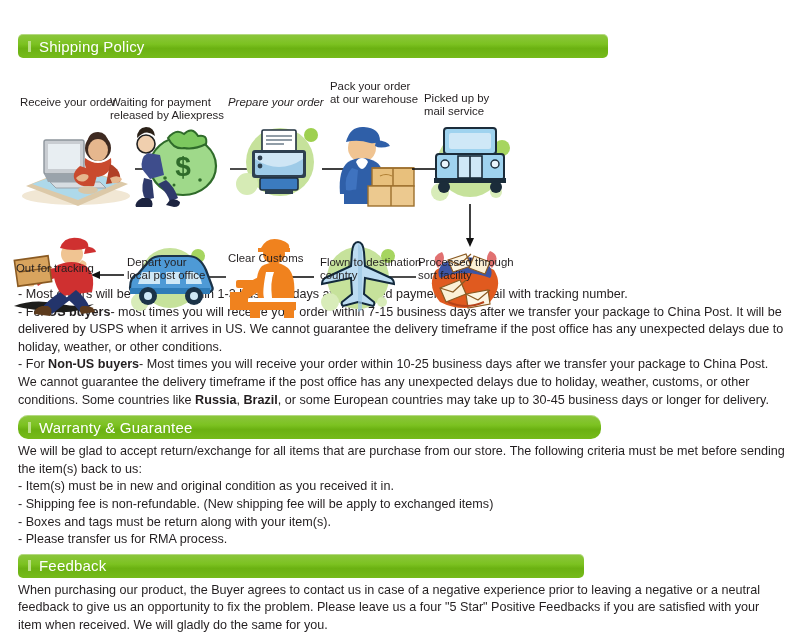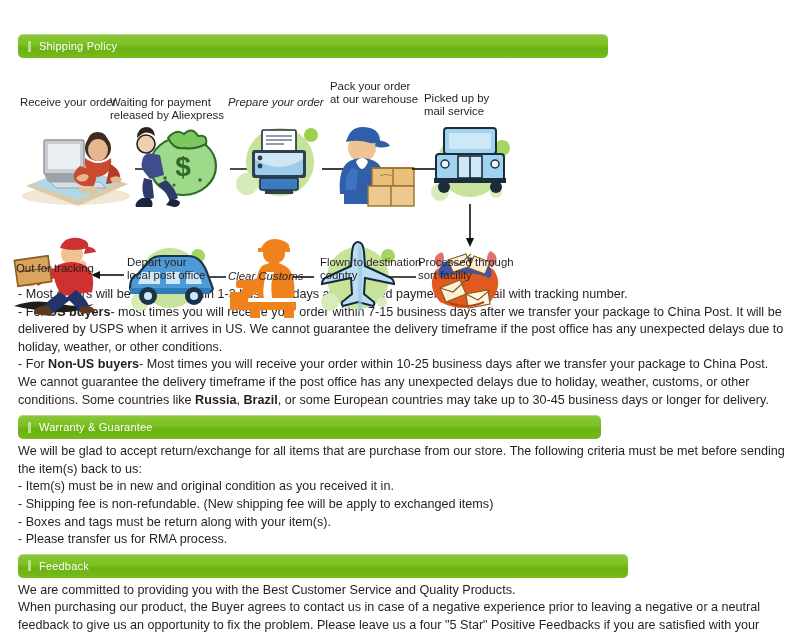--- a/index.html
+++ b/index.html
@@ -29,27 +29,27 @@
   }
   .banner .tick {
     width: 3px; height: 11px;
     background: #c7e59a;
     margin-right: 8px;
     flex: 0 0 auto;
     opacity: .85;
   }
   .banner .btitle {
     color: #ffffff;
-    font-size: 11px;
+    font-size: 15px;
     letter-spacing: .2px;
     white-space: nowrap;
   }
   #banner-shipping { width: 590px; margin: 34px 0 0 18px; }
   #banner-warranty { width: 583px; margin: 0 0 0 18px; }
-  #banner-feedback { width: 610px; margin: 0 0 0 18px; }
+  #banner-feedback { width: 566px; margin: 0 0 0 18px; }
 
   
   .para {
     font-size: 12.6px;
     line-height: 17.6px;
     color: #231f20;
     margin: 0;
     padding: 0;
   }
   .textblock { padding: 4px 14px 0 18px; }
@@ -316,55 +316,54 @@
         <path d="M50 60 q-14 10 -18 16 l10 6 q10 -8 18 -14z" fill="#23346b"></path>
         <path d="M66 58 q10 8 14 18 l-10 4 q-8 -10 -14 -14z" fill="#23346b"></path>
         <path d="M32 74 q-8 2 -8 8 l16 2 q4 -7 -2 -10z" fill="#5c3a1c"></path>
         <path d="M76 74 q8 0 9 6 l-14 2 q-3 -6 1 -8z" fill="#5c3a1c"></path>
       </svg>
     </div>
 
     <div class="caption" style="left:16px; top:198px;">Out for tracking</div>
     <div class="caption" style="left:127px; top:192px;">Depart your
 local post office</div>
-    <div class="caption" style="left:228px; top:206px;font-style:italic;">Clear Customs</div>
+    <div class="caption" style="left:228px; top:188px;">Clear Customs</div>
     <div class="caption" style="left:418px; top:192px;">Processed through
 sort facility</div>
     <div class="caption" style="left:320px; top:192px;">Flown to destination
 country</div>
   </div>
 
   <div class="textblock">
     <p class="para">
       <span>- Most orders will be shipped within 1-3 business days after cleared payment by air mail with tracking number.</span>
     </p>
     <p class="para">
       <span>- For </span><b>US buyers</b><span>- most times you will receive your order within 7-15 business days after we transfer your package to China Post. It will be delivered by USPS when it arrives in US. We cannot guarantee the delivery timeframe if the post office has any unexpected delays due to holiday, weather, or other conditions.</span>
     </p>
     <p class="para">
       <span>- For </span><b>Non-US buyers</b><span>- Most times you will receive your order within 10-25 business days after we transfer your package to China Post. We cannot guarantee the delivery timeframe if the post office has any unexpected delays due to holiday, weather, customs, or other conditions. Some countries like </span><b>Russia</b><span>, </span><b>Brazil</b><span>, or some European countries may take up to 30-45 business days or longer for delivery.</span>
     </p>
   </div>
 
-  <div class="banner" id="banner-warranty" style="margin-top:6px;">
+  <div class="banner" id="banner-warranty" style="margin-top:6px;border-radius:10px;">
     <div class="tick"></div>
     <div class="btitle">Warranty &amp; Guarantee</div>
   </div>
 
   <div class="textblock">
     <p class="para">We will be glad to accept return/exchange for all items that are purchase from our store. The following criteria must be met before sending the item(s) back to us:</p>
     <p class="para">- Item(s) must be in new and original condition as you received it in.</p>
     <p class="para">- Shipping fee is non-refundable. (New shipping fee will be apply to exchanged items)</p>
     <p class="para">- Boxes and tags must be return along with your item(s).</p>
     <p class="para">- Please transfer us for RMA process.</p>
   </div>
 
   <div class="banner" id="banner-feedback" style="margin-top:5px;">
     <div class="tick"></div>
     <div class="btitle">Feedback</div>
   </div>
 
   <div class="textblock">
-    <p class="para">We are committed to providing you with the Best Customer Service and Quality Products.</p>
     <p class="para">When purchasing our product, the Buyer agrees to contact us in case of a negative experience prior to leaving a negative or a neutral feedback to give us an opportunity to fix the problem. Please leave us a four "5 Star" Positive Feedbacks if you are satisfied with your item when received. We will gladly do the same for you.</p>
   </div>
 
 </div>
 
 </body></html>

